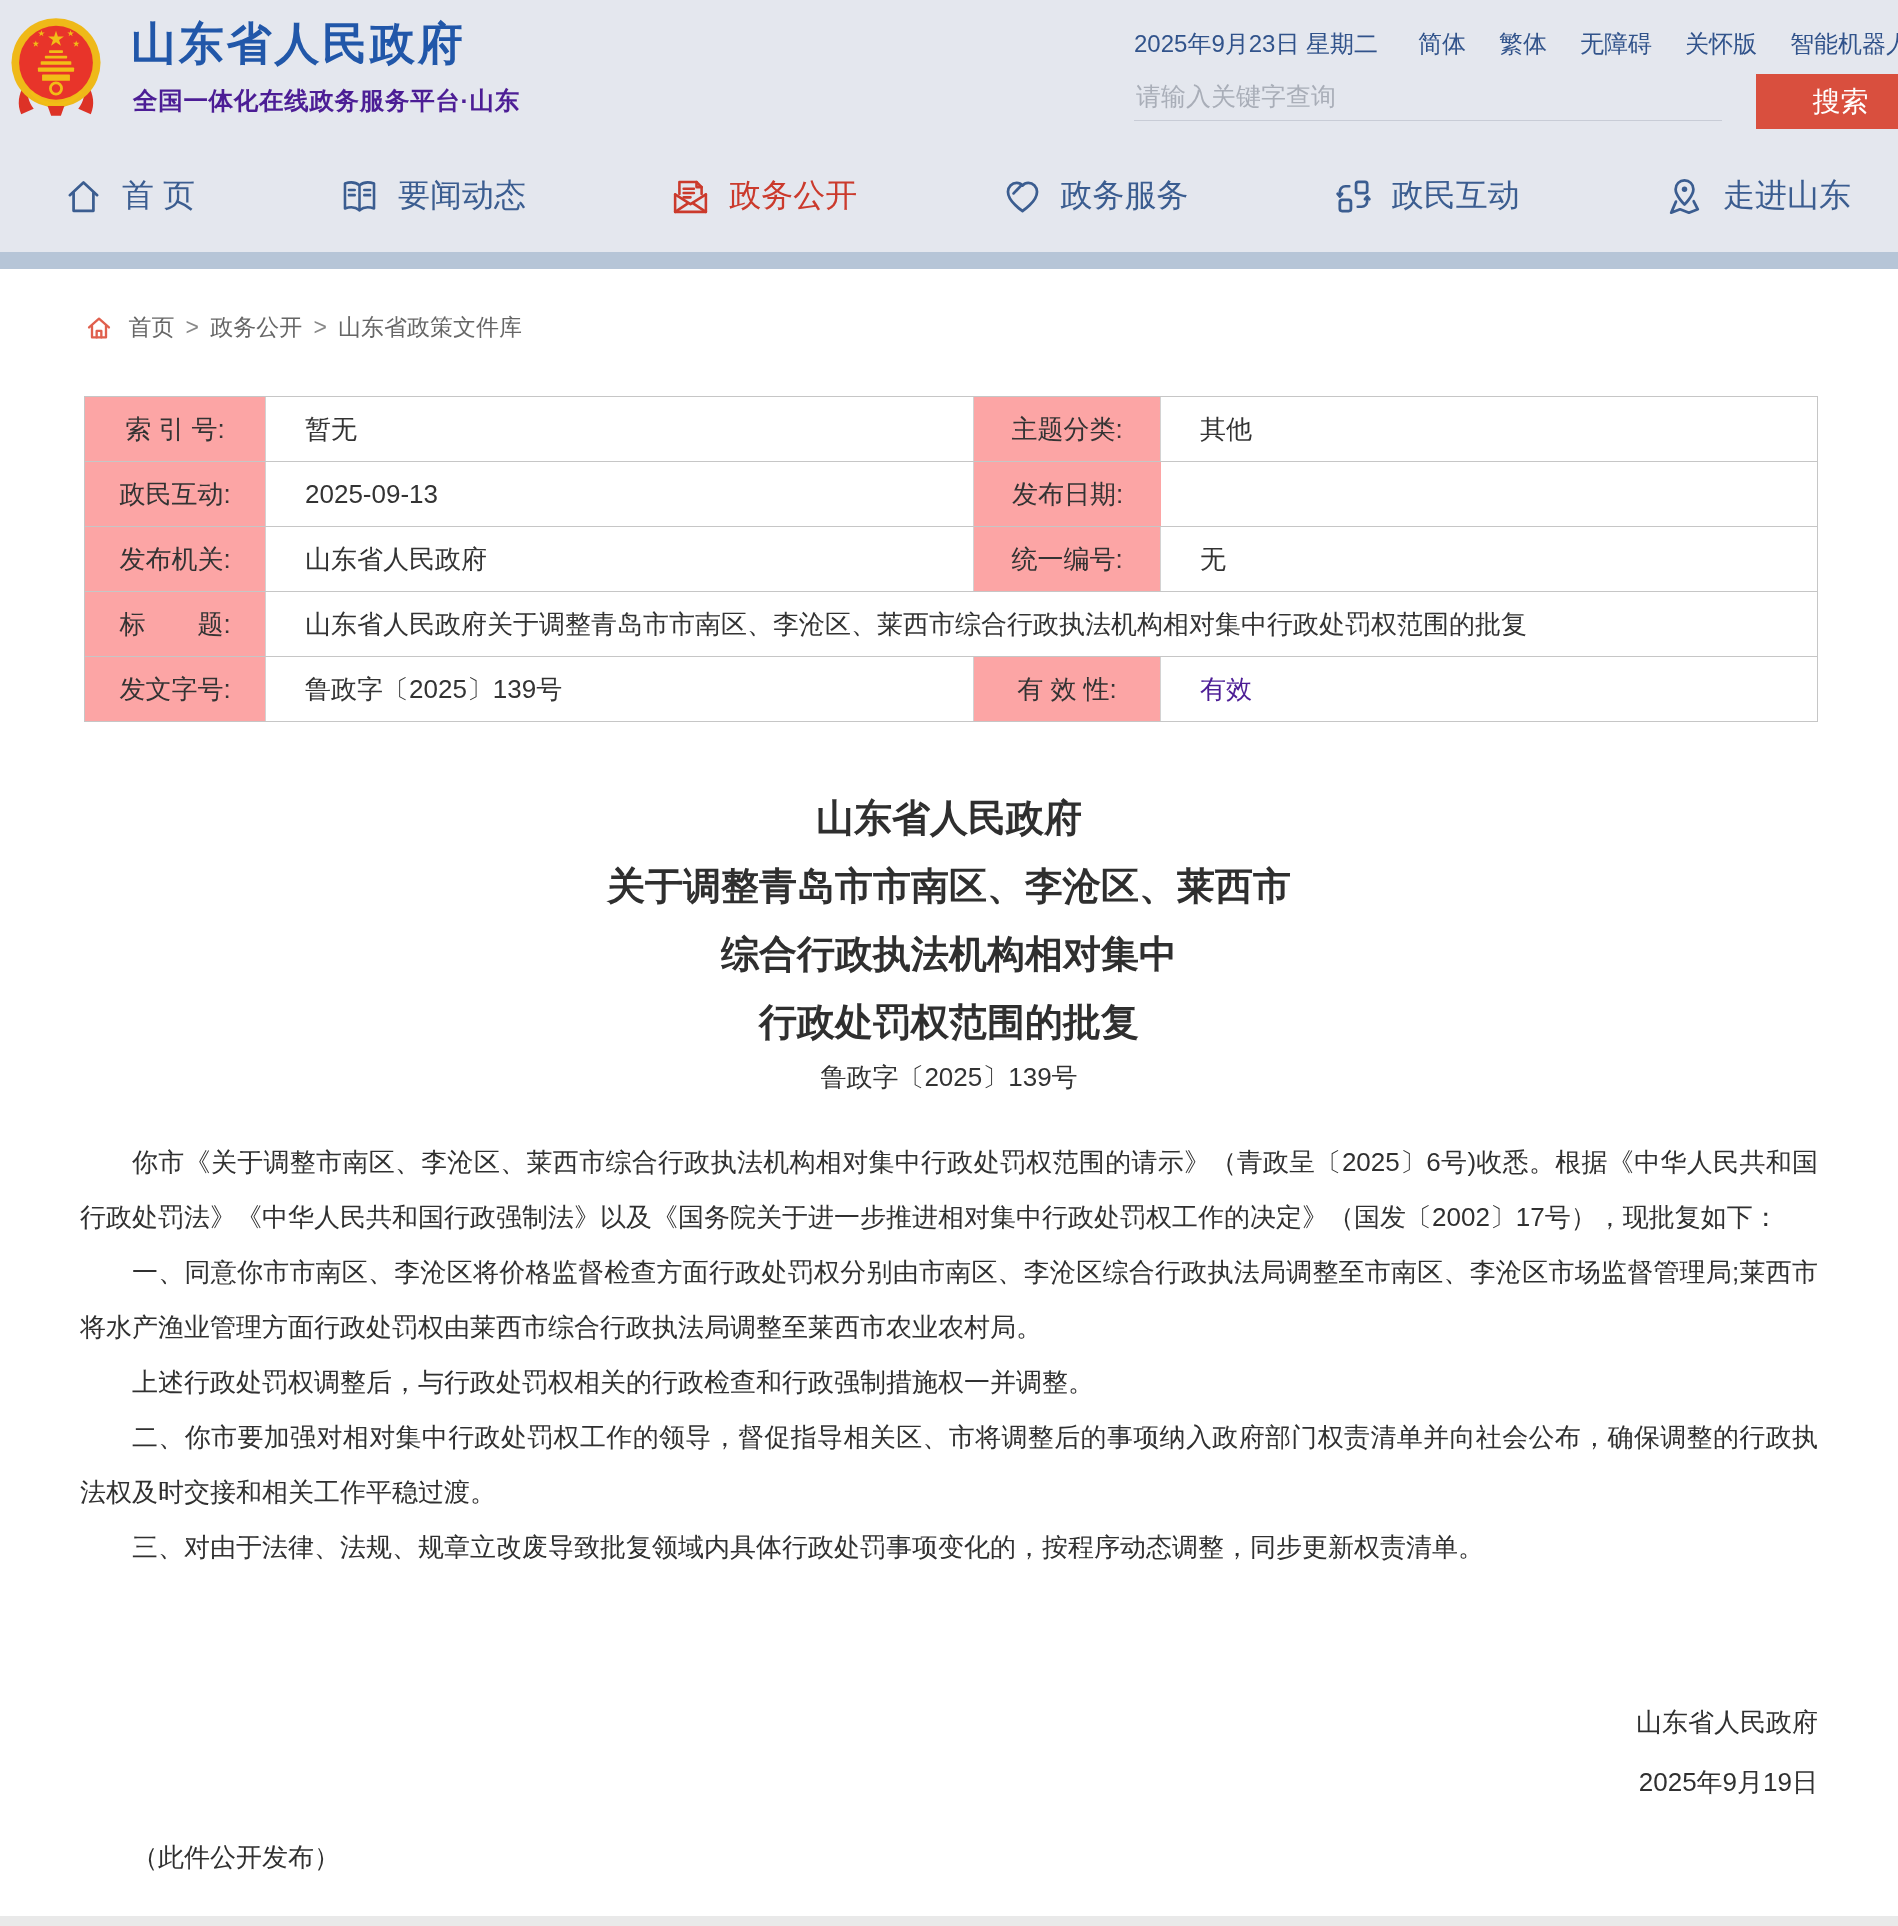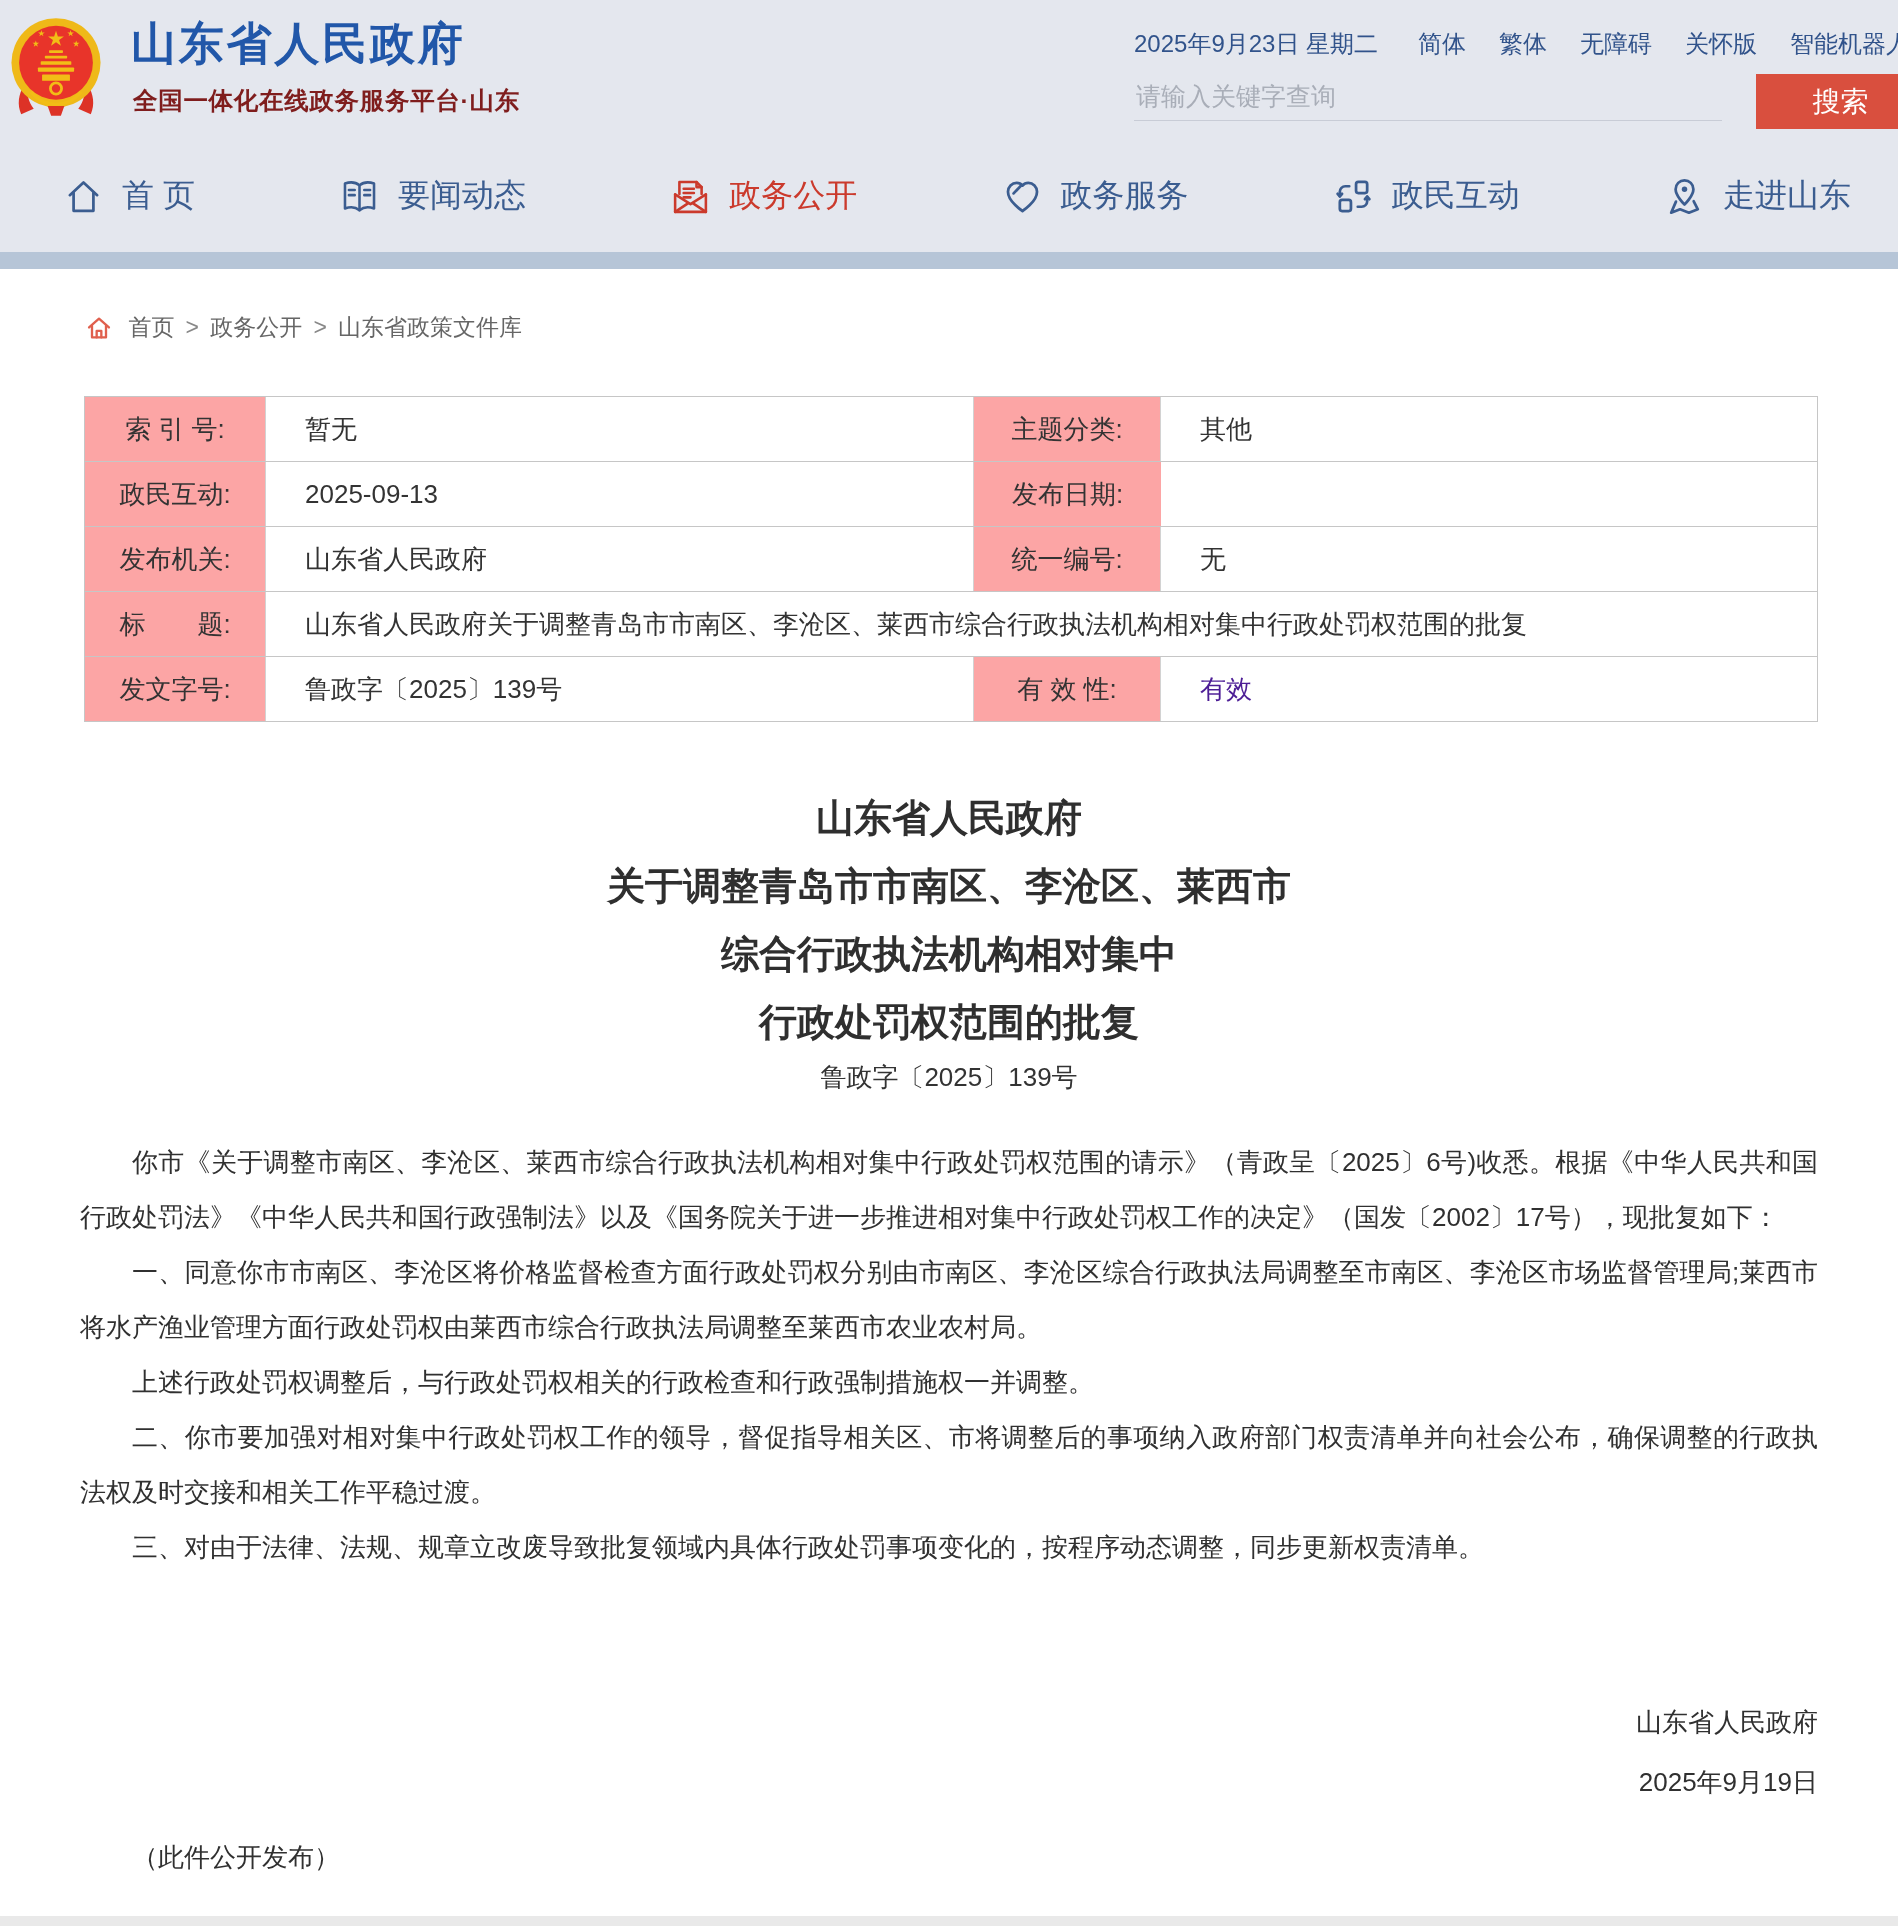--- a/index.html
+++ b/index.html
@@ -6,21 +6,21 @@
   .page{position:relative;width:1898px;height:1926px;overflow:hidden;background:#ffffff;
         font-family:"Liberation Sans","DejaVu Sans",sans-serif;}
   a{color:inherit;text-decoration:none;cursor:pointer;}
 
   
   .header{position:absolute;top:0;left:0;width:100%;height:252px;background:#e4e7ee;}
   .emblem{position:absolute;left:9.8px;top:14px;width:92px;height:112px;}
   .site-title{position:absolute;left:131px;top:14px;font-size:45px;font-weight:bold;
               color:#2157a9;letter-spacing:2.8px;white-space:nowrap;}
   .site-subtitle{position:absolute;left:133px;top:84px;font-size:24.5px;font-weight:bold;
-                 color:#7f1d1d;letter-spacing:0.7px;white-space:nowrap;}
+                 color:#4c1d95;letter-spacing:0.7px;white-space:nowrap;}
   .top-links{position:absolute;left:1134px;top:28px;display:flex;align-items:center;
              font-size:24px;color:#31538b;white-space:nowrap;}
   .top-links .date{margin-right:7px;}
   .top-link{margin-left:33px;}
   .search-input{position:absolute;left:1134px;top:73px;width:584px;height:45px;
                 background:transparent;border:none;border-bottom:1.4px solid #c8ccd6;
                 font-size:25px;color:#333;outline:none;
                 font-family:"Liberation Sans","DejaVu Sans",sans-serif;}
   .search-input::placeholder{color:#a9aeb8;}
   .search-btn{position:absolute;left:1756px;top:74px;width:169px;height:55px;

